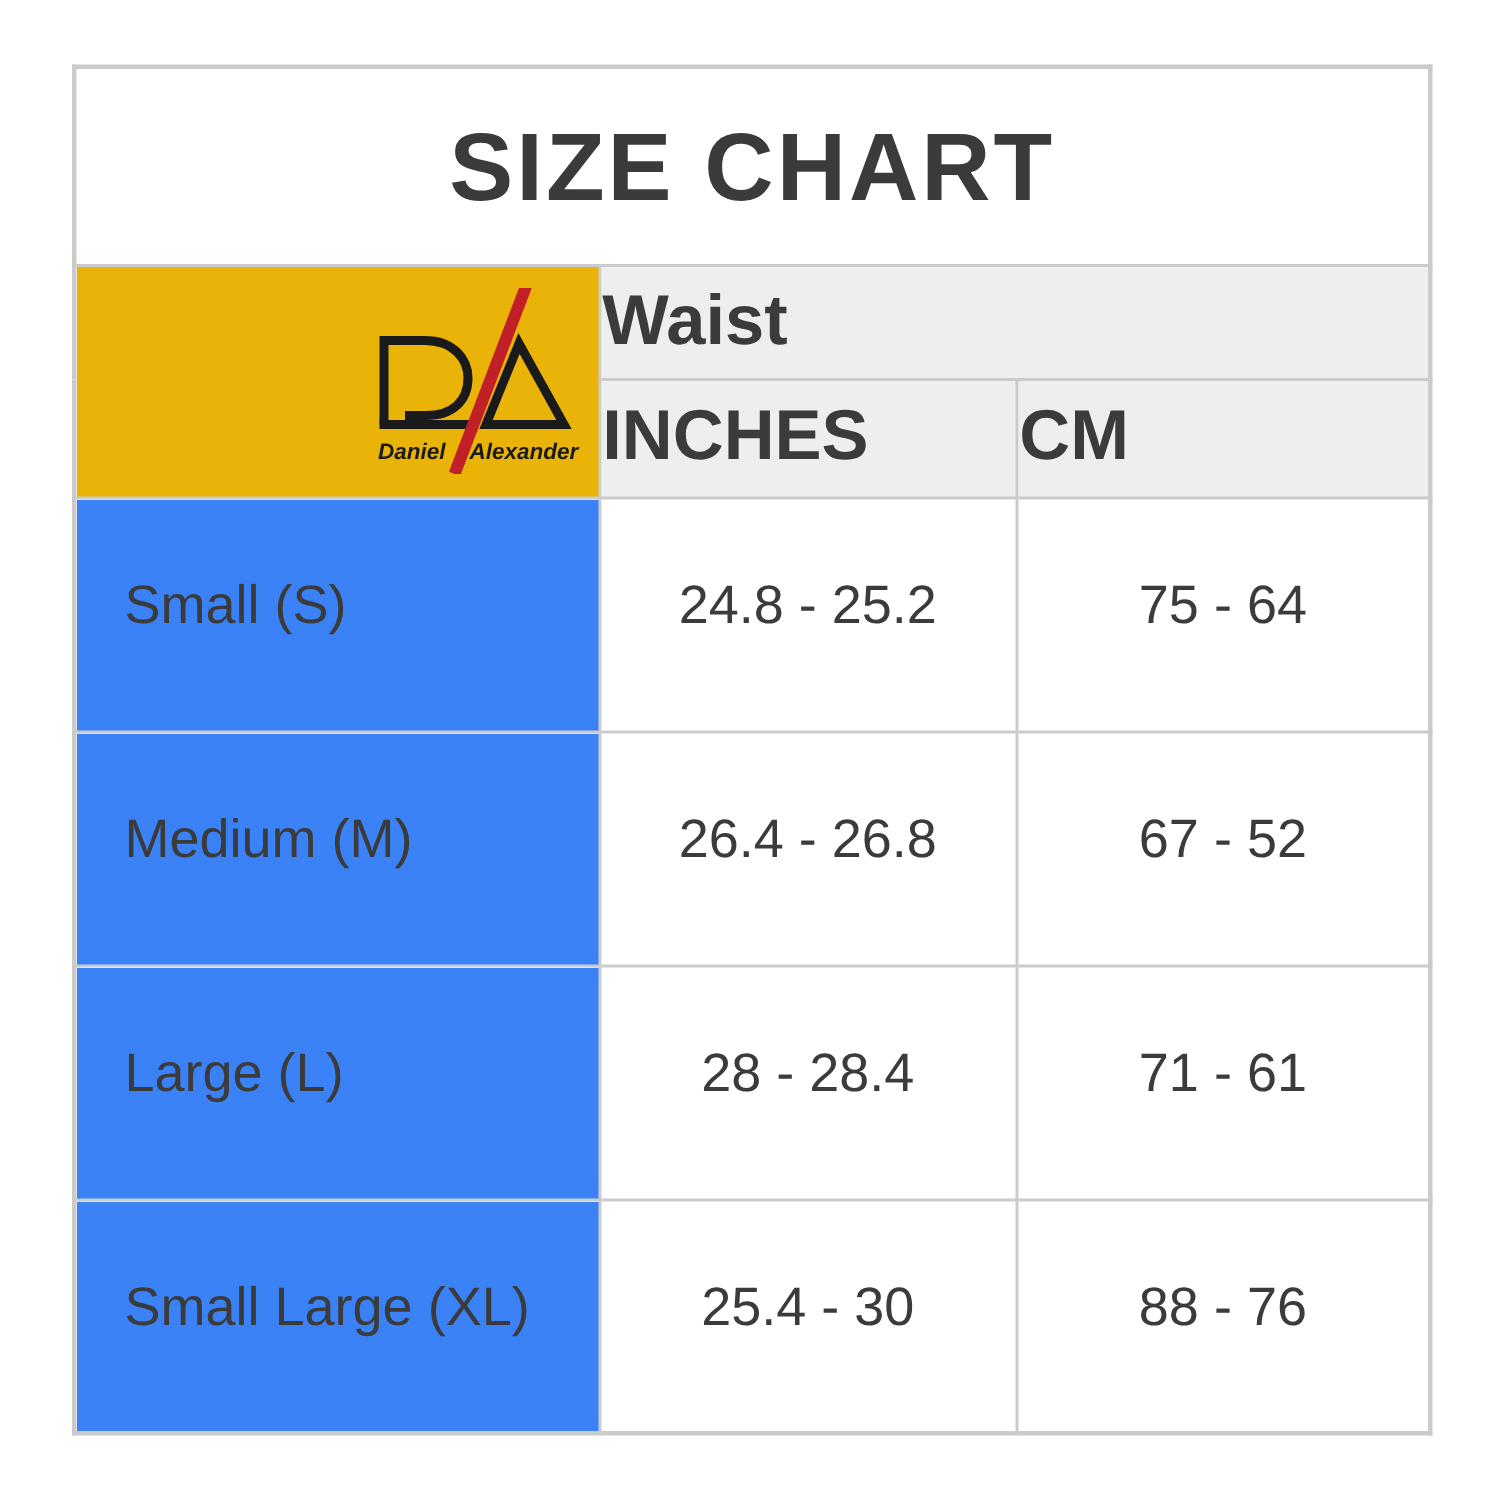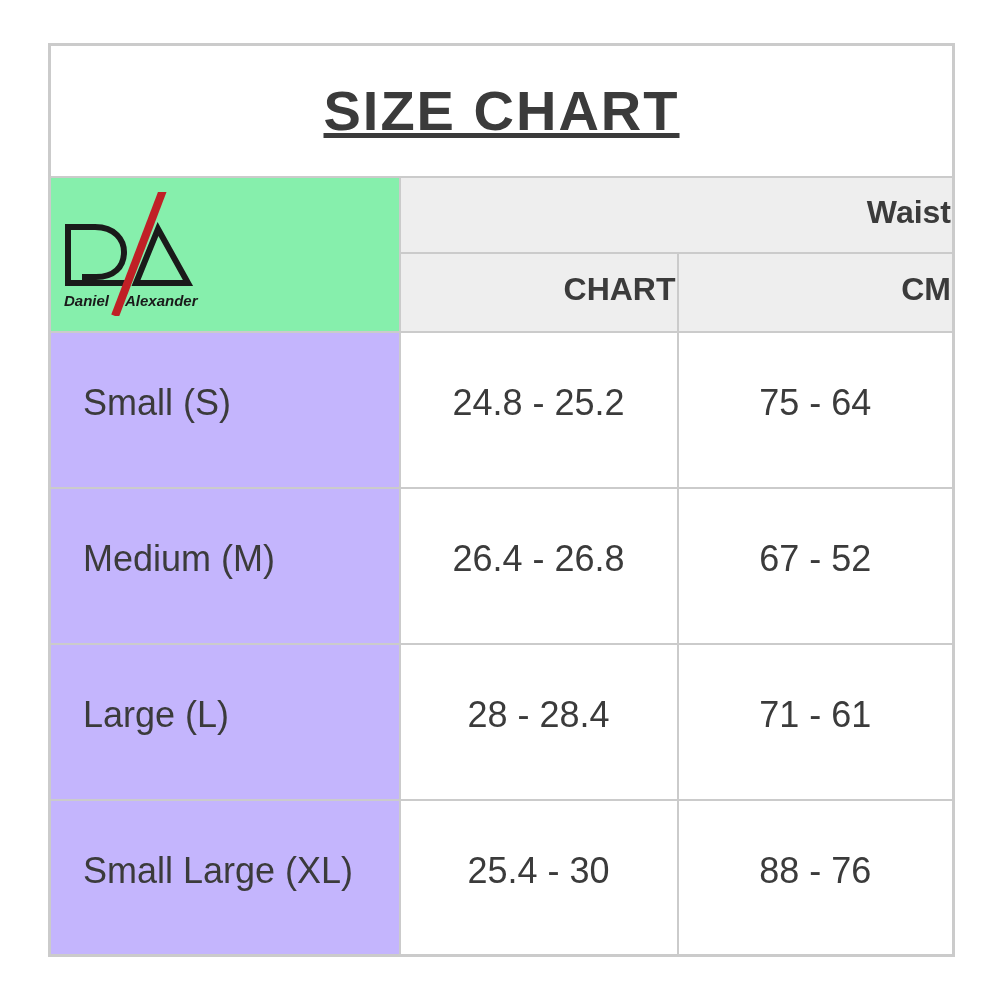--- a/index.html
+++ b/index.html
@@ -31,44 +31,43 @@
   col.c2 { width: 278px; }
   col.c3 { width: 276px; }
 
   tr.r-title { height: 132px; }
   tr.r-group { height: 76px; }
   tr.r-units { height: 79px; }
   tr.r-data  { height: 156px; }
 
   td.title-cell {
     text-align: center;
-    font-size: 56px;
+    font-size: 64px;
     font-weight: bold;
     letter-spacing: 2px;
     background: #ffffff;
-    text-decoration: underline;
   }
   td.hdr {
     background: var(--header_bg, #eeeeee);
-    text-align: right;
+    text-align: left;
     font-weight: bold;
-    font-size: 32px;
+    font-size: 47px;
     padding-bottom: 6px;
   }
   td.logo-cell {
-    background: #86efac;
-    text-align: left;
+    background: #eab308;
+    text-align: right;
     padding: 0;
   }
   td.label-cell {
     text-align: left;
     padding-left: 32px;
     font-size: 36px;
     padding-bottom: 14px;
-    background: #c4b5fd;
+    background: #3b82f6;
   }
   td.value-cell {
     text-align: center;
     font-size: 36px;
     padding-bottom: 14px;
     background: #ffffff;
   }
   .logo-svg { display: inline-block; vertical-align: middle; }
   .logo-svg text {
     font-family: "Liberation Sans", "DejaVu Sans", sans-serif;
@@ -103,21 +102,21 @@
 
             <line x1="112" y1="-2" x2="64" y2="124" stroke="#c02026" stroke-width="8"></line>
 
             <text x="13" y="114" font-size="15" fill="#1a1a1a">Daniel</text>
             <text x="74" y="114" font-size="15" fill="#1a1a1a">Alexander</text>
           </svg>
         </td>
         <td colspan="2" class="hdr">Waist</td>
       </tr>
       <tr class="r-units">
-        <td class="hdr">CHART</td>
+        <td class="hdr">INCHES</td>
         <td class="hdr">CM</td>
       </tr>
 
       <tr class="r-data">
         <td class="label-cell">Small (S)</td>
         <td class="value-cell">24.8 - 25.2</td>
         <td class="value-cell">75 - 64</td>
       </tr>
       <tr class="r-data">
         <td class="label-cell">Medium (M)</td>

